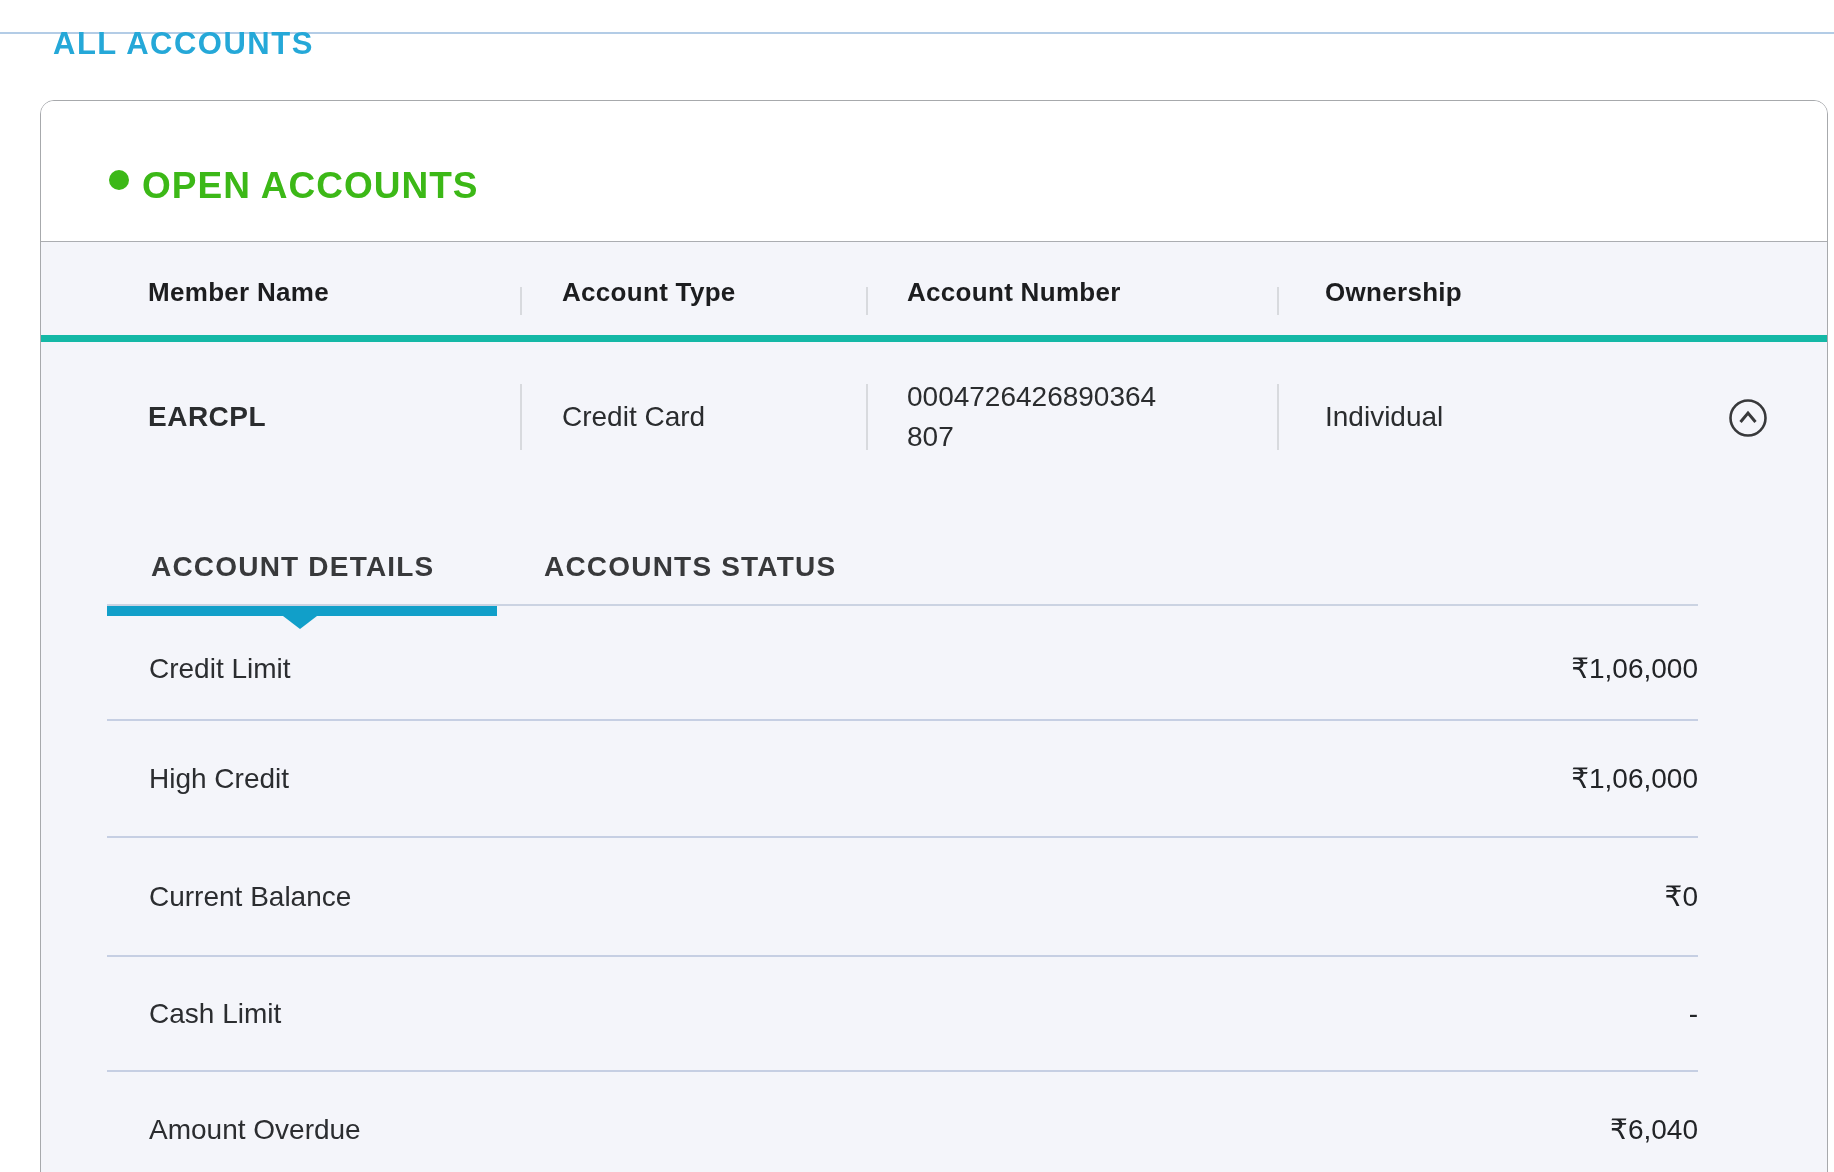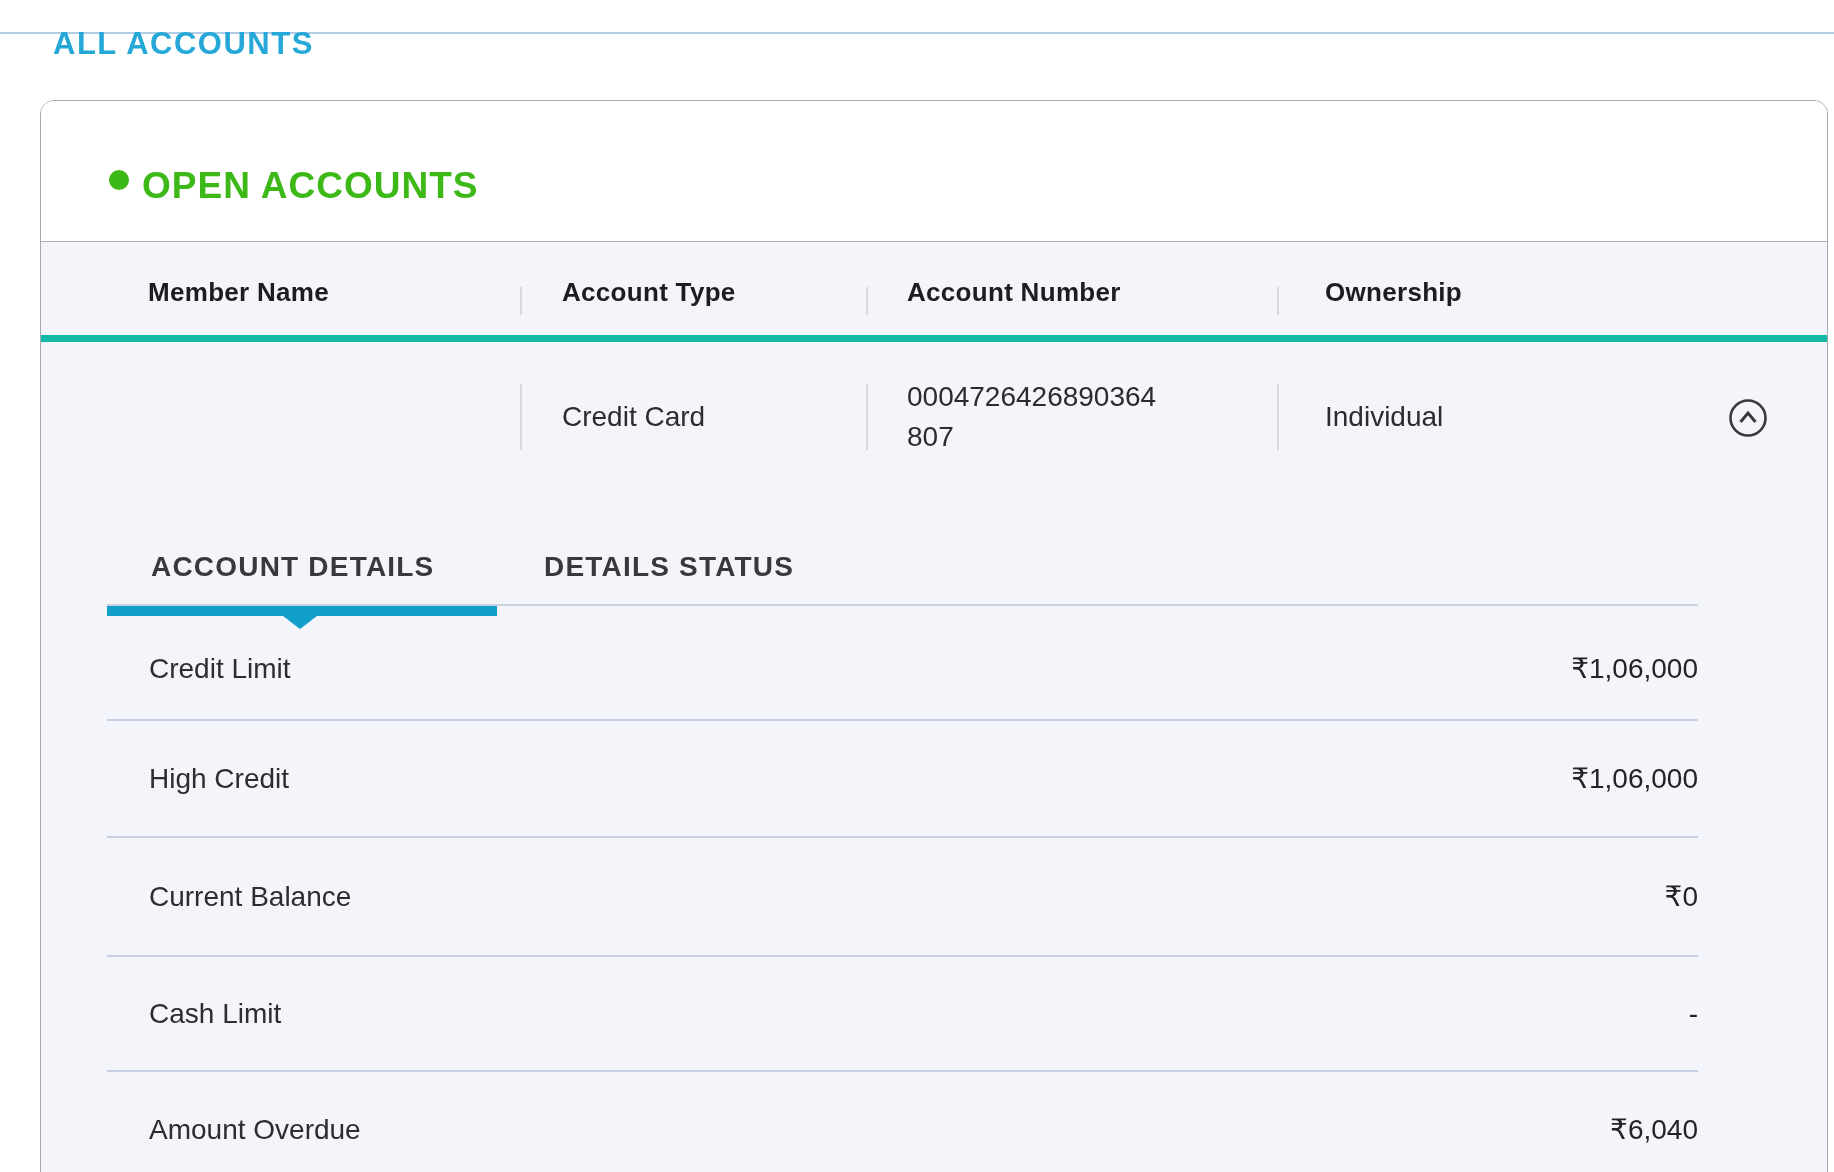--- a/index.html
+++ b/index.html
@@ -96,38 +96,39 @@
     <span class="th th-1">Member Name</span>
     <span class="vsep sep-1"></span>
     <span class="th th-2">Account Type</span>
     <span class="vsep sep-2"></span>
     <span class="th th-3">Account Number</span>
     <span class="vsep sep-3"></span>
     <span class="th th-4">Ownership</span>
   </div>
 
   <div class="trow">
+    <span class="cell cell-member">EARCPL</span>
     <span class="vsep sep-1"></span>
     <span class="cell cell-type">Credit Card</span>
     <span class="vsep sep-2"></span>
     <span class="cell cell-number">0004726426890364807</span>
     <span class="vsep sep-3"></span>
     <span class="cell cell-owner">Individual</span>
   </div>
 
   <div class="collapse-btn">
     <svg width="40" height="40" viewBox="0 0 40 40">
       <circle cx="20" cy="20" r="17.5" fill="none" stroke="#38393b" stroke-width="2.6"></circle>
       <polyline points="12.5,24 20,15 27.5,24" fill="none" stroke="#38393b" stroke-width="3"></polyline>
     </svg>
   </div>
 
   <div class="tabs">
     <span class="tab tab-1">ACCOUNT DETAILS</span>
-    <span class="tab tab-2">DETAILS STATUS</span>
+    <span class="tab tab-2">ACCOUNTS STATUS</span>
   </div>
   <div class="tabs-rule"></div>
   <div class="tab-indicator"></div>
   <div class="tab-pointer"></div>
 
   <div class="details">
     <div class="detail-row dr-1">
       <span class="detail-label">Credit Limit</span>
       <span class="detail-value">₹1,06,000</span>
     </div>

